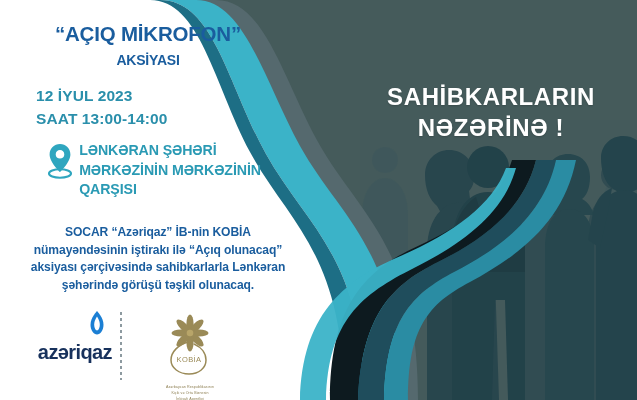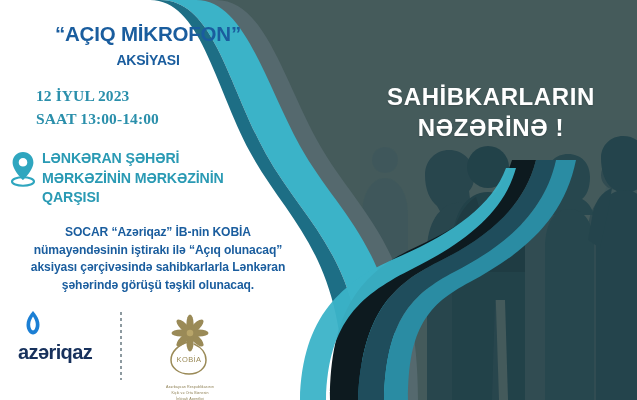--- a/index.html
+++ b/index.html
@@ -60,30 +60,30 @@
     top: 84px;
     width: 240px;
   }
   .datetime-line {
     color: #2a8fab;
     font-weight: bold;
     font-size: 15.5px;
     line-height: 23px;
     letter-spacing: 0.1px;
     white-space: nowrap;
-    font-family: Liberation Serif, serif;
   }
 
   .location-block {
     position: absolute;
     left: 8px;
-    top: 148px;
+    top: 140px;
     width: 290px;
     display: flex;
     align-items: flex-start;
+    justify-content: center;
   }
   .pin-icon {
     width: 30px;
     height: 38px;
     flex: 0 0 30px;
     margin-top: 2px;
   }
   .location-text {
     margin-left: 4px;
     padding-top: 1px;
@@ -119,21 +119,21 @@
     left: 12px;
     top: 306px;
     width: 290px;
     height: 90px;
   }
   .azeriqaz-logo {
     position: absolute;
     left: 6px;
     top: 4px;
     width: 94px;
-    text-align: left;
+    text-align: right;
   }
   .flame-wrap { height: 30px; }
   .azeriqaz-word {
     color: #17315c;
     font-weight: bold;
     font-size: 20px;
     line-height: 22px;
     letter-spacing: -0.6px;
     margin-top: 1px;
   }

